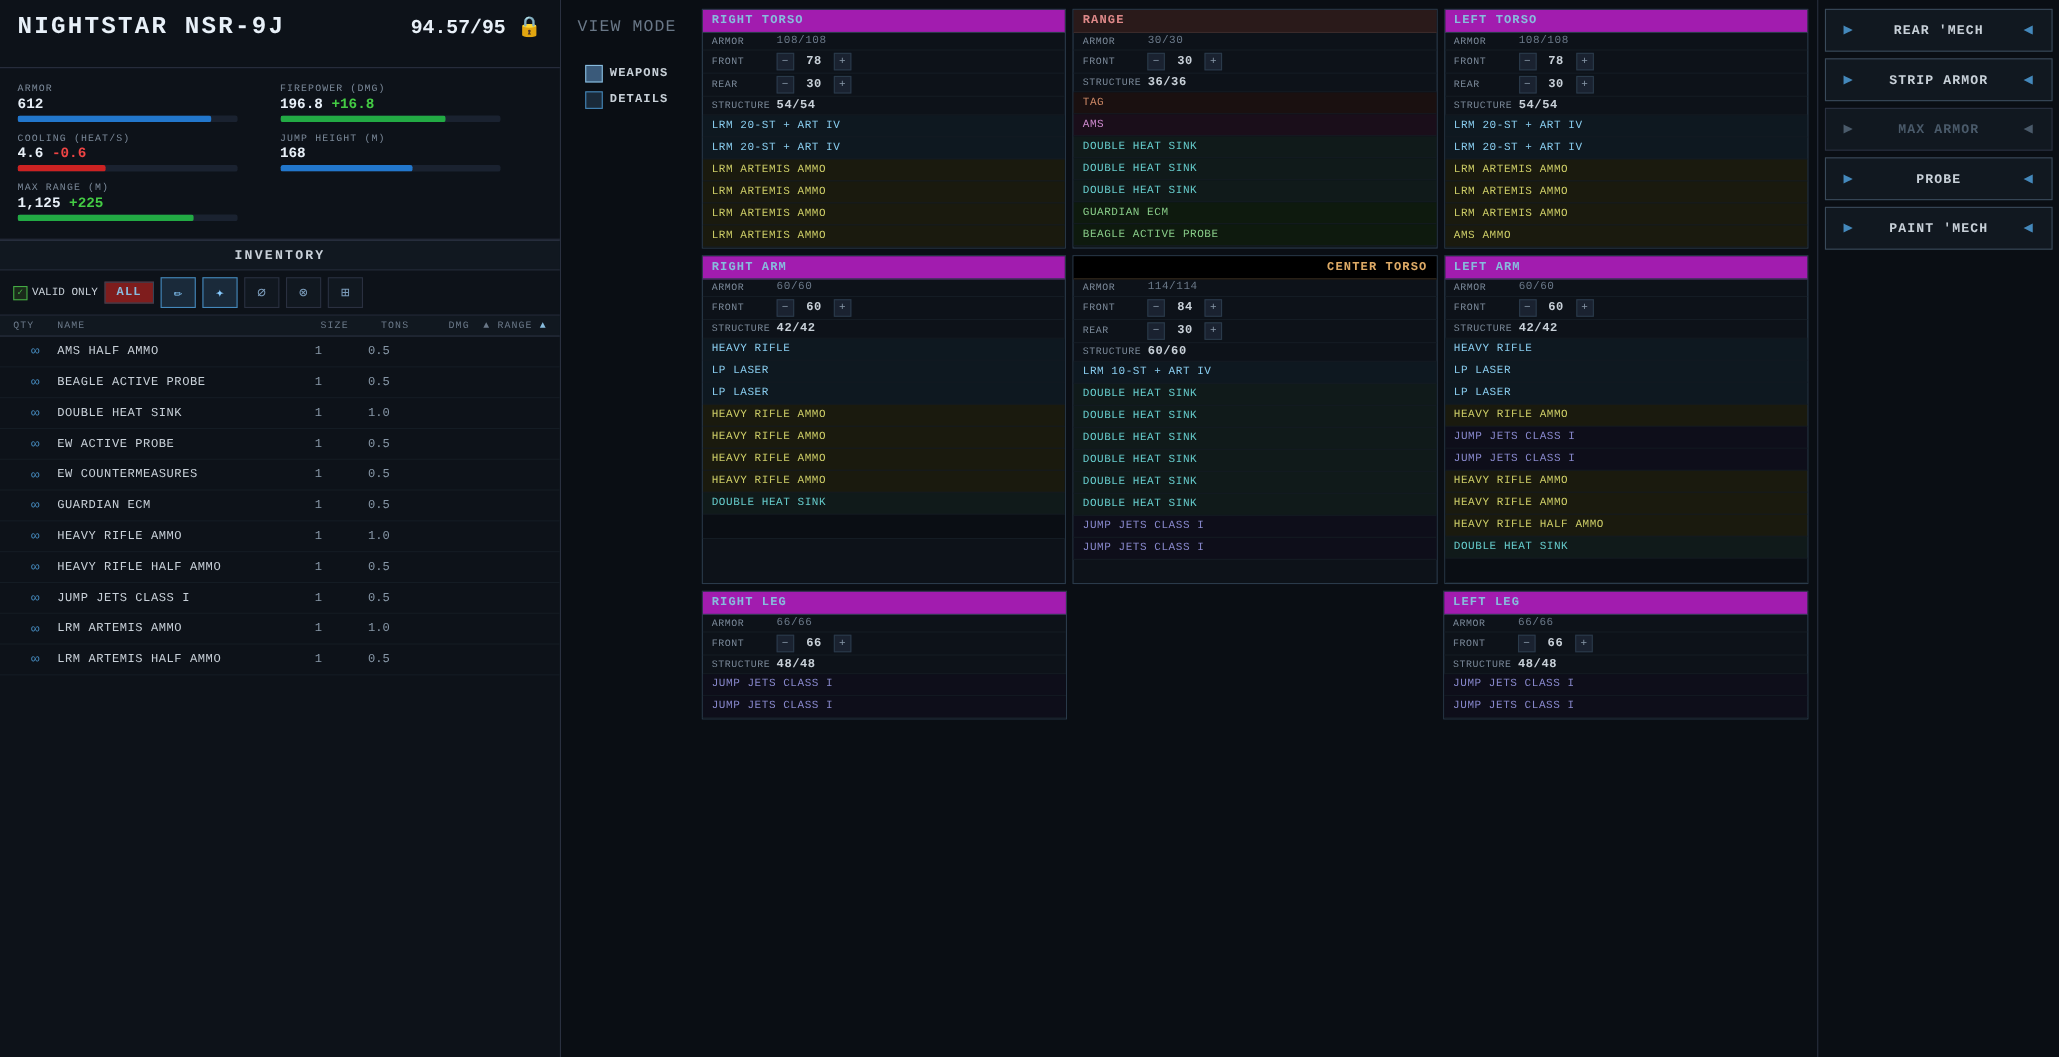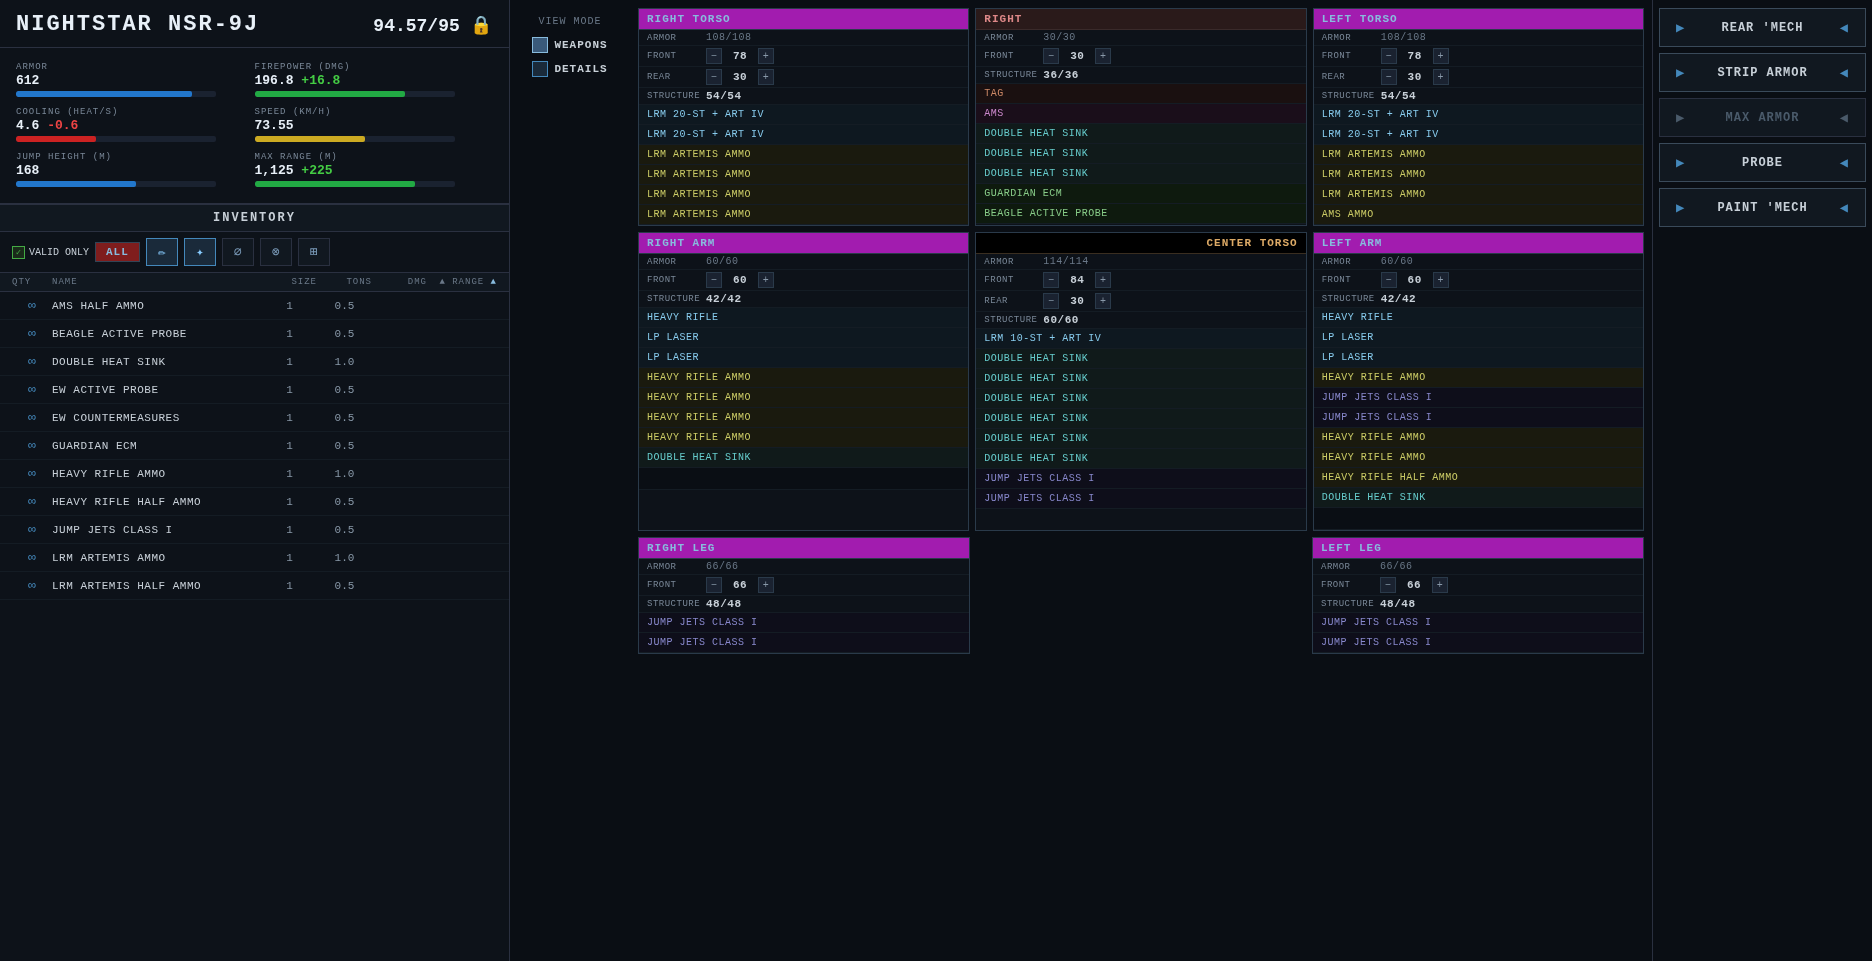--- a/index.html
+++ b/index.html
@@ -21,21 +21,21 @@
       min-width: 510px;
       background: #0d1219;
       border-right: 1px solid #2a3040;
       display: flex;
       flex-direction: column;
     }
 
     .mech-header {
       background: #0d1219;
       border-bottom: 1px solid #2a3040;
-      padding: 12px 16px 10px;
+      padding: 12px 16px 24px;
       display: flex;
       justify-content: space-between;
       align-items: center;
     }
     .mech-name {
       font-size: 22px;
       font-weight: bold;
       color: #e8f0f8;
       letter-spacing: 2px;
     }
@@ -211,25 +211,25 @@
     .view-mode {
       width: 120px;
       min-width: 120px;
       display: flex;
       flex-direction: column;
       align-items: center;
       padding-top: 16px;
       gap: 4px;
     }
     .vm-label {
-      font-size: 10px;
+      font-size: 15px;
       color: #6a7888;
       letter-spacing: 1px;
       text-transform: uppercase;
-      margin-bottom: 4px;
+      margin-bottom: 20px;
     }
     .vm-btn {
       display: flex;
       align-items: center;
       gap: 6px;
       font-size: 11px;
       font-weight: bold;
       letter-spacing: 1px;
       color: #c8d0d8;
       cursor: pointer;
@@ -389,27 +389,20 @@
       <div class="stat-label">COOLING (HEAT/S)</div>
       <div class="stat-value">
         <span>4.6</span>
         <span class="negative">-0.6</span>
       </div>
       <div class="stat-bar">
         <div class="stat-bar-fill bar-red" style="width:40%"></div>
       </div>
     </div>
     <div class="stat-block">
-      <div class="stat-label">SPEED (KM/H)</div>
-      <div class="stat-value">73.55</div>
-      <div class="stat-bar">
-        <div class="stat-bar-fill bar-yellow" style="width:55%"></div>
-      </div>
-    </div>
-    <div class="stat-block">
       <div class="stat-label">JUMP HEIGHT (M)</div>
       <div class="stat-value">168</div>
       <div class="stat-bar">
         <div class="stat-bar-fill bar-blue" style="width:60%"></div>
       </div>
     </div>
     <div class="stat-block">
       <div class="stat-label">MAX RANGE (M)</div>
       <div class="stat-value">
         <span>1,125</span>
@@ -579,21 +572,21 @@
         </div>
         <div class="slot-item weapon">LRM 20-ST + ART IV</div>
         <div class="slot-item weapon">LRM 20-ST + ART IV</div>
         <div class="slot-item ammo">LRM ARTEMIS AMMO</div>
         <div class="slot-item ammo">LRM ARTEMIS AMMO</div>
         <div class="slot-item ammo">LRM ARTEMIS AMMO</div>
         <div class="slot-item ammo">LRM ARTEMIS AMMO</div>
       </div>
 
       <div class="section-card red-title" style="min-width:180px;">
-        <div class="section-title red-title">RIGHT</div>
+        <div class="section-title red-title">RANGE</div>
         <div class="armor-row">
           <span class="armor-label">ARMOR</span>
           <span class="armor-max">30/30</span>
         </div>
         <div class="armor-row">
           <span class="armor-label">FRONT</span>
           <div class="armor-btn">−</div>
           <span class="armor-value">30</span>
           <div class="armor-btn">+</div>
         </div>

